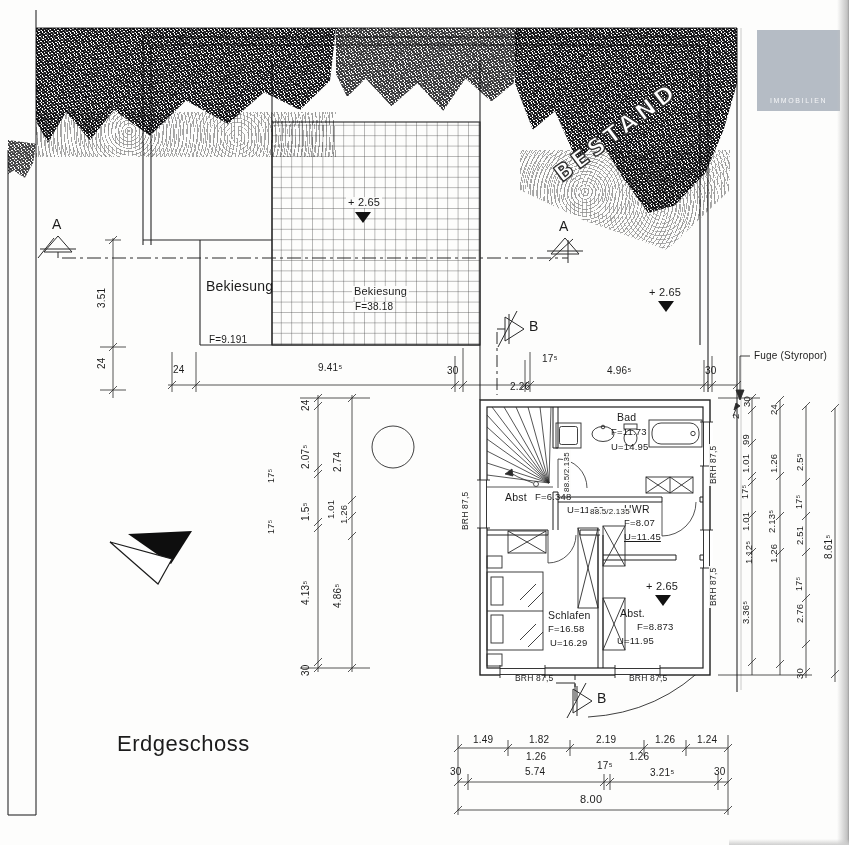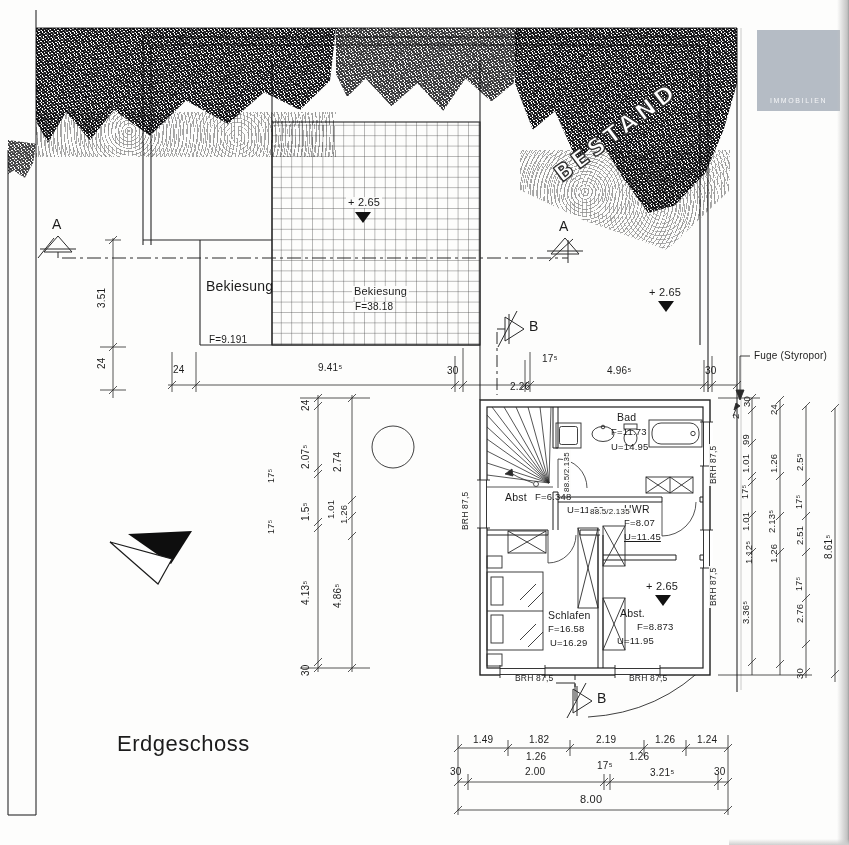--- a/index.html
+++ b/index.html
@@ -352,21 +352,21 @@
     <div class="ann" style="left: 795px; top: 679px; font-size: 9.5px; transform: rotate(-90deg);">30</div>
     <div class="ann" style="left: 824px; top: 559px; font-size: 10px; transform: rotate(-90deg);">8.61⁵</div>
     <div class="ann" style="left: 473px; top: 735px; font-size: 10px;">1.49</div>
     <div class="ann" style="left: 529px; top: 735px; font-size: 10px;">1.82</div>
     <div class="ann" style="left: 596px; top: 735px; font-size: 10px;">2.19</div>
     <div class="ann" style="left: 655px; top: 735px; font-size: 10px;">1.26</div>
     <div class="ann" style="left: 697px; top: 735px; font-size: 10px;">1.24</div>
     <div class="ann" style="left: 526px; top: 752px; font-size: 10px;">1.26</div>
     <div class="ann" style="left: 629px; top: 752px; font-size: 10px;">1.26</div>
     <div class="ann" style="left: 450px; top: 767px; font-size: 10px;">30</div>
-    <div class="ann" style="left: 525px; top: 767px; font-size: 10px;">2.00</div>
+    <div class="ann" style="left: 525px; top: 767px; font-size: 10px;">5.74</div>
     <div class="ann" style="left: 597px; top: 761px; font-size: 10px;">17⁵</div>
     <div class="ann" style="left: 650px; top: 768px; font-size: 10px;">3.21⁵</div>
     <div class="ann" style="left: 714px; top: 767px; font-size: 10px;">30</div>
     <div class="ann" style="left: 580px; top: 794px; font-size: 11px;">8.00</div>
   </div>
 
 <div class="page-edge-right"></div>
 <div class="page-edge-bottom"></div>
 
 </body></html>

